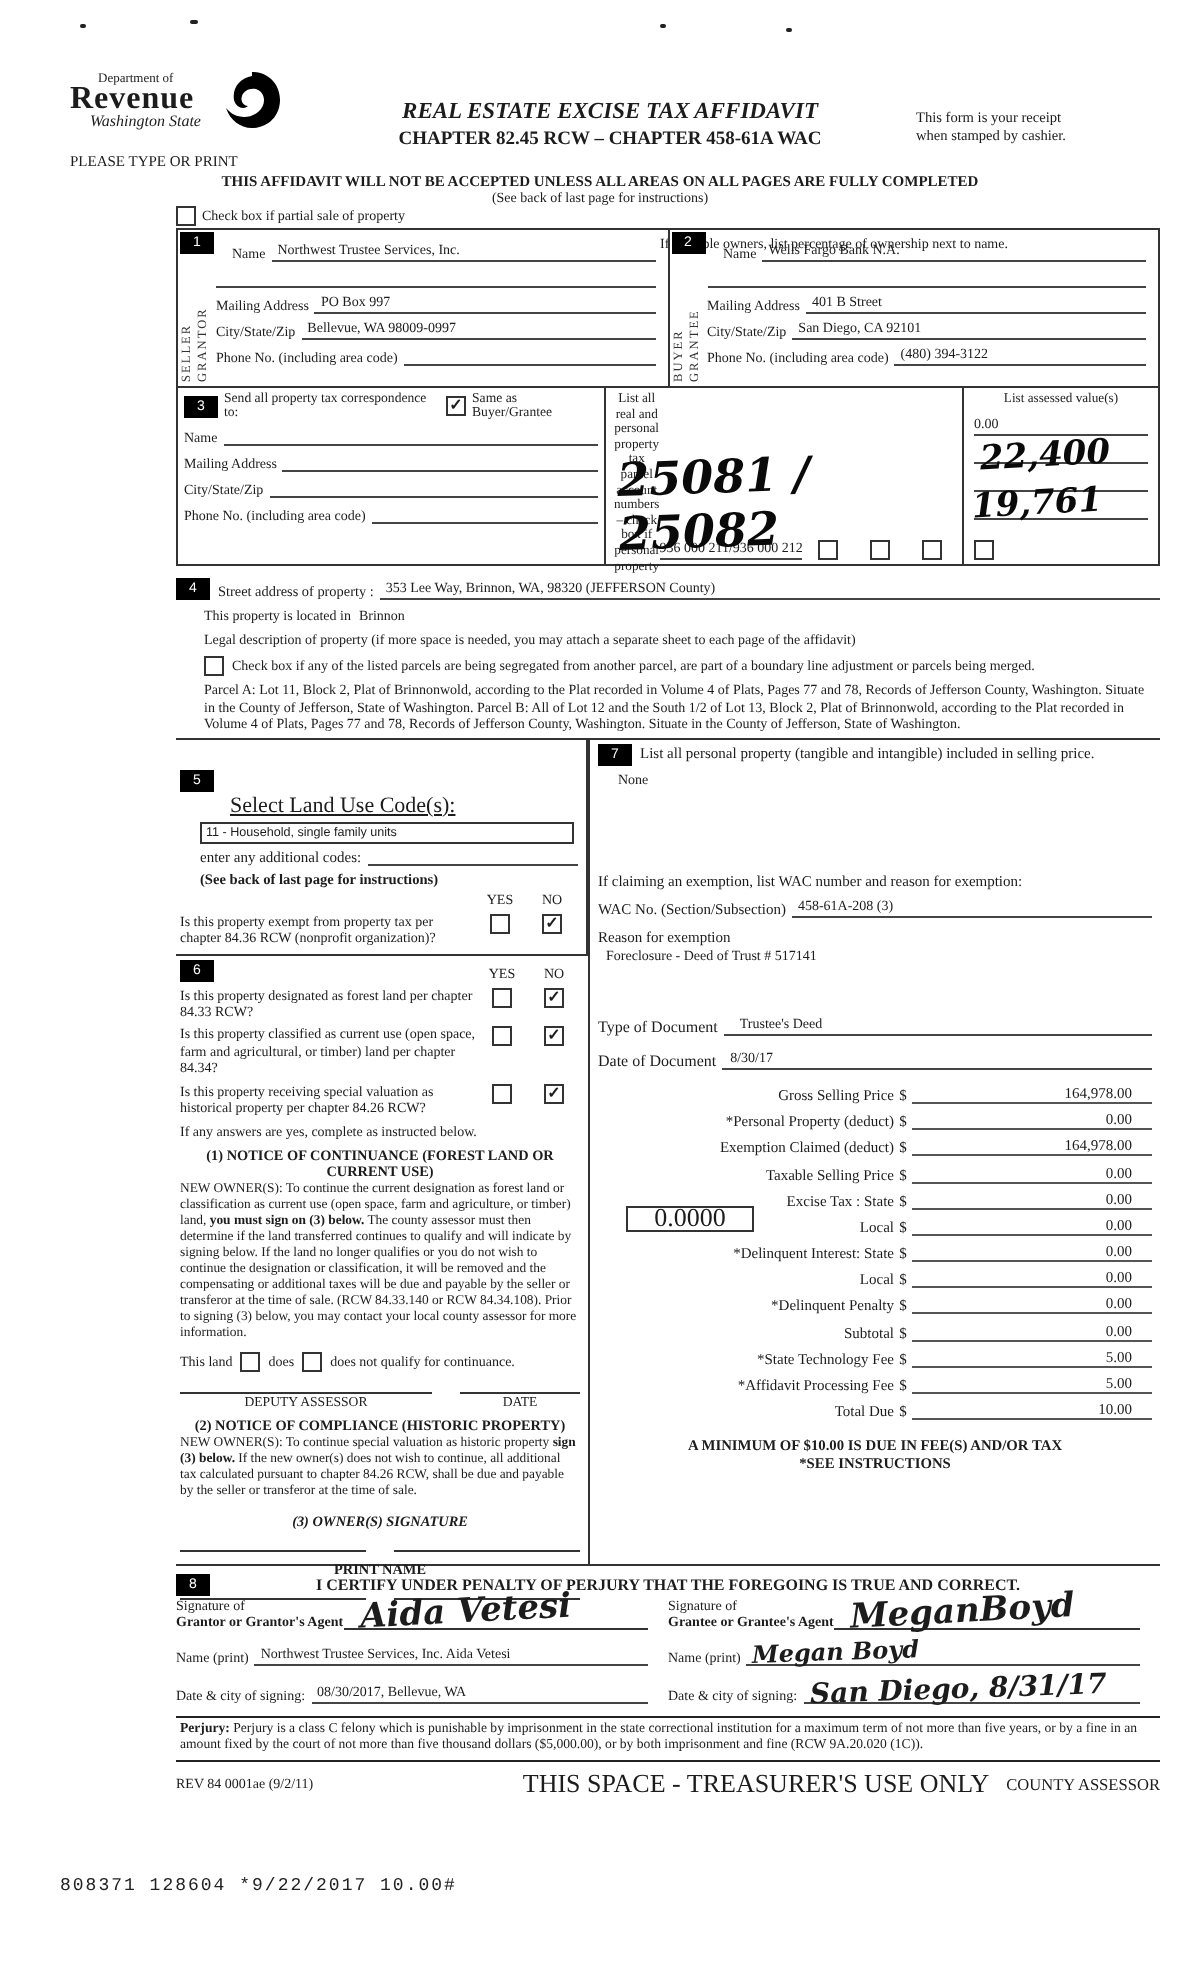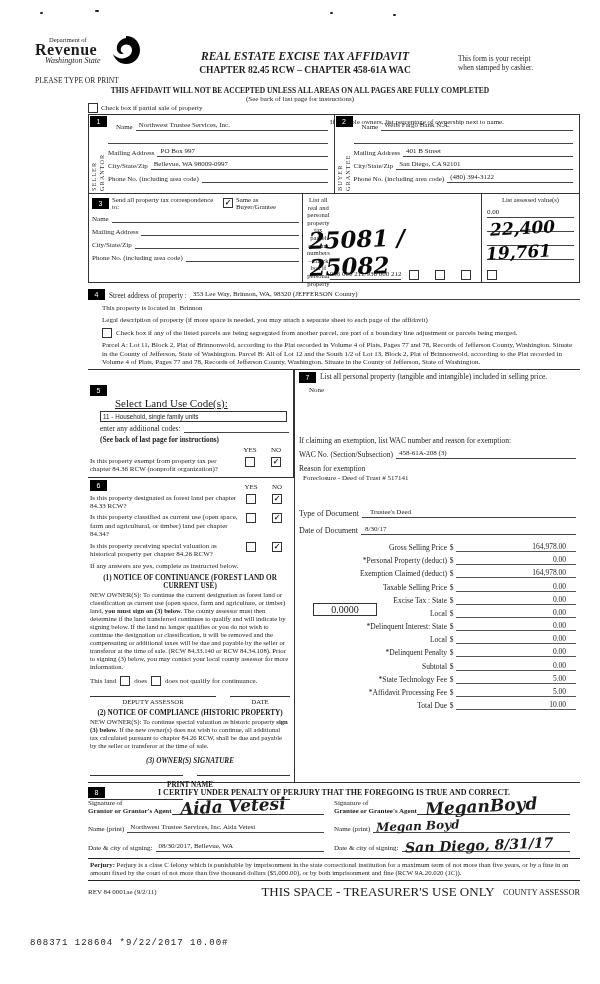--- a/index.html
+++ b/index.html
@@ -70,21 +70,21 @@
   .sigline{border-bottom:1px solid #333;height:1px;}
   .siglabels{display:flex;gap:14px;font-size:6.8px;margin-top:1px;}
   .slc{text-align:center;}
 
   .p7row{display:flex;gap:4px;font-size:7.5px;line-height:9px;}
   .wacrow{display:flex;align-items:flex-end;font-size:7.5px;margin-top:4px;}
   .mrow{display:flex;align-items:flex-end;height:13.2px;font-size:7.5px;position:relative;}
   .mlabel{width:148px;text-align:right;white-space:nowrap;}
   .mdollar{width:9px;text-align:center;}
   .mline{flex:1;border-bottom:1px solid #555;text-align:right;padding-right:10px;font-size:7.5px;}
-  .ratebox{position:absolute;left:14px;bottom:2px;border:1px solid #333;width:62px;height:11px;font-size:10px;display:flex;align-items:center;justify-content:center;}
+  .ratebox{position:absolute;left:14px;bottom:2px;border:1px solid #333;width:62px;height:11px;font-size:13px;display:flex;align-items:center;justify-content:center;}
   .minnote{font-size:7.4px;font-weight:bold;text-align:center;margin-top:8px;line-height:9px;}
 
   .sec8{position:relative;padding:3px 0 0 0;}
   .certline{font-size:8px;font-weight:bold;text-align:center;margin-top:2px;}
   .sigrow8{display:flex;margin-top:2px;}
   .half{width:50%;display:flex;align-items:flex-end;padding-right:10px;position:relative;}
   .siglab2{font-size:7px;line-height:8px;white-space:nowrap;}
   .bold{font-weight:bold;}
   .scriptline{flex:1;border-bottom:1px solid #333;position:relative;height:14px;}
   .script{position:absolute;left:8px;bottom:-2px;font-family:"DejaVu Serif",serif;font-style:italic;font-weight:bold;font-size:17px;transform:rotate(-3deg);white-space:nowrap;}
@@ -455,20 +455,24 @@
             <span class="mlabel">*Affidavit Processing Fee</span>
             <span class="mdollar">$</span>
             <span class="mline">5.00</span>
           </div>
         <div class="mrow">
             <span class="mlabel">Total Due</span>
             <span class="mdollar">$</span>
             <span class="mline">10.00</span>
           </div>
 
+        <div class="minnote">
+          <div>A MINIMUM OF $10.00 IS DUE IN FEE(S) AND/OR TAX</div>
+          <div>*SEE INSTRUCTIONS</div>
+        </div>
       </div>
     </div>
 
     <div class="sec8">
       <span class="t" style="position:absolute;top:4px;left:0;">8</span>
       <div class="certline">I CERTIFY UNDER PENALTY OF PERJURY THAT THE FOREGOING IS TRUE AND CORRECT.</div>
       <div class="sigrow8">
         <div class="half">
           <div class="siglab2"><span>Signature of</span><br><span class="bold">Grantor or Grantor's Agent</span></div>
           <div class="scriptline">

